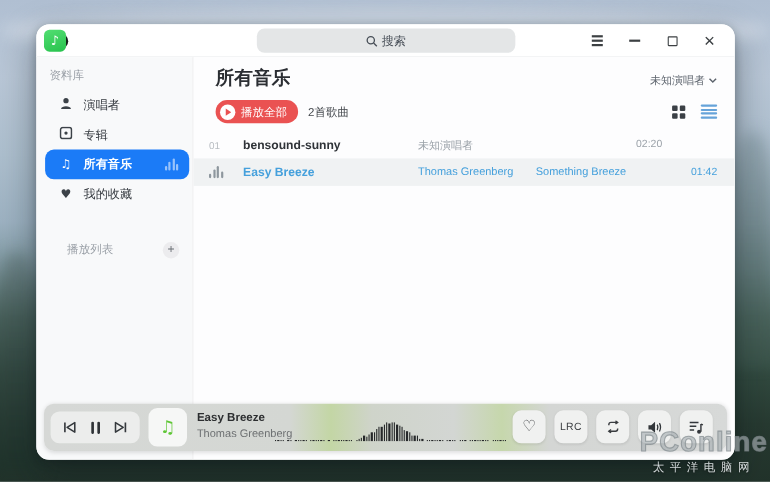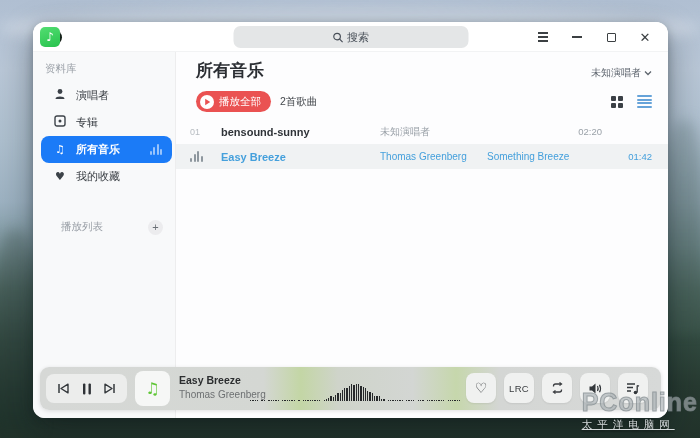--- a/index.html
+++ b/index.html
@@ -108,26 +108,26 @@
     display:flex; align-items:flex-end; gap:1px; }
   .waveform i { display:block; width:1.3px; background:#26282a; }
   .pbtns { position:absolute; right:13px; top:6px; display:flex; gap:8px; }
   .p-btn { width:30px; height:30px; border-radius:8px; background:#f0f1f0; border:none;
     display:flex; align-items:center; justify-content:center; cursor:pointer;
     color:#333; box-shadow:0 1px 2px rgba(0,0,0,0.07); }
   .heart-glyph { font-family:"DejaVu Sans",sans-serif; font-size:14px; color:#3a3d40; }
   .lrc-label { font-size:9.5px; color:#3a3d40; letter-spacing:0.3px; }
 
   
-  .watermark { position:absolute; right:2px; bottom:6px; pointer-events:none; z-index:5; }
+  .watermark { position:absolute; right:2px; bottom:6px; text-align:center; pointer-events:none; z-index:5; }
   .wm-brand { font-size:25px; font-weight:bold; letter-spacing:1px;
     color:rgba(225,232,236,0.30); -webkit-text-stroke:1px rgba(125,133,138,0.65);
     text-shadow:0 0 1px rgba(120,128,132,0.5); }
   .wm-sub { margin-top:1px; font-size:10.5px; letter-spacing:5px; color:rgba(238,243,245,0.88);
-    text-shadow:0 1px 2px rgba(0,0,0,0.5);text-decoration:underline; }
+    text-shadow:0 1px 2px rgba(0,0,0,0.5); }
 </style>
 </head>
 <body>
 
 <div class="bg-shape fog1"></div>
 <div class="bg-shape tree-r"></div>
 <div class="bg-shape tree-l"></div>
 
 <div class="window">
 

